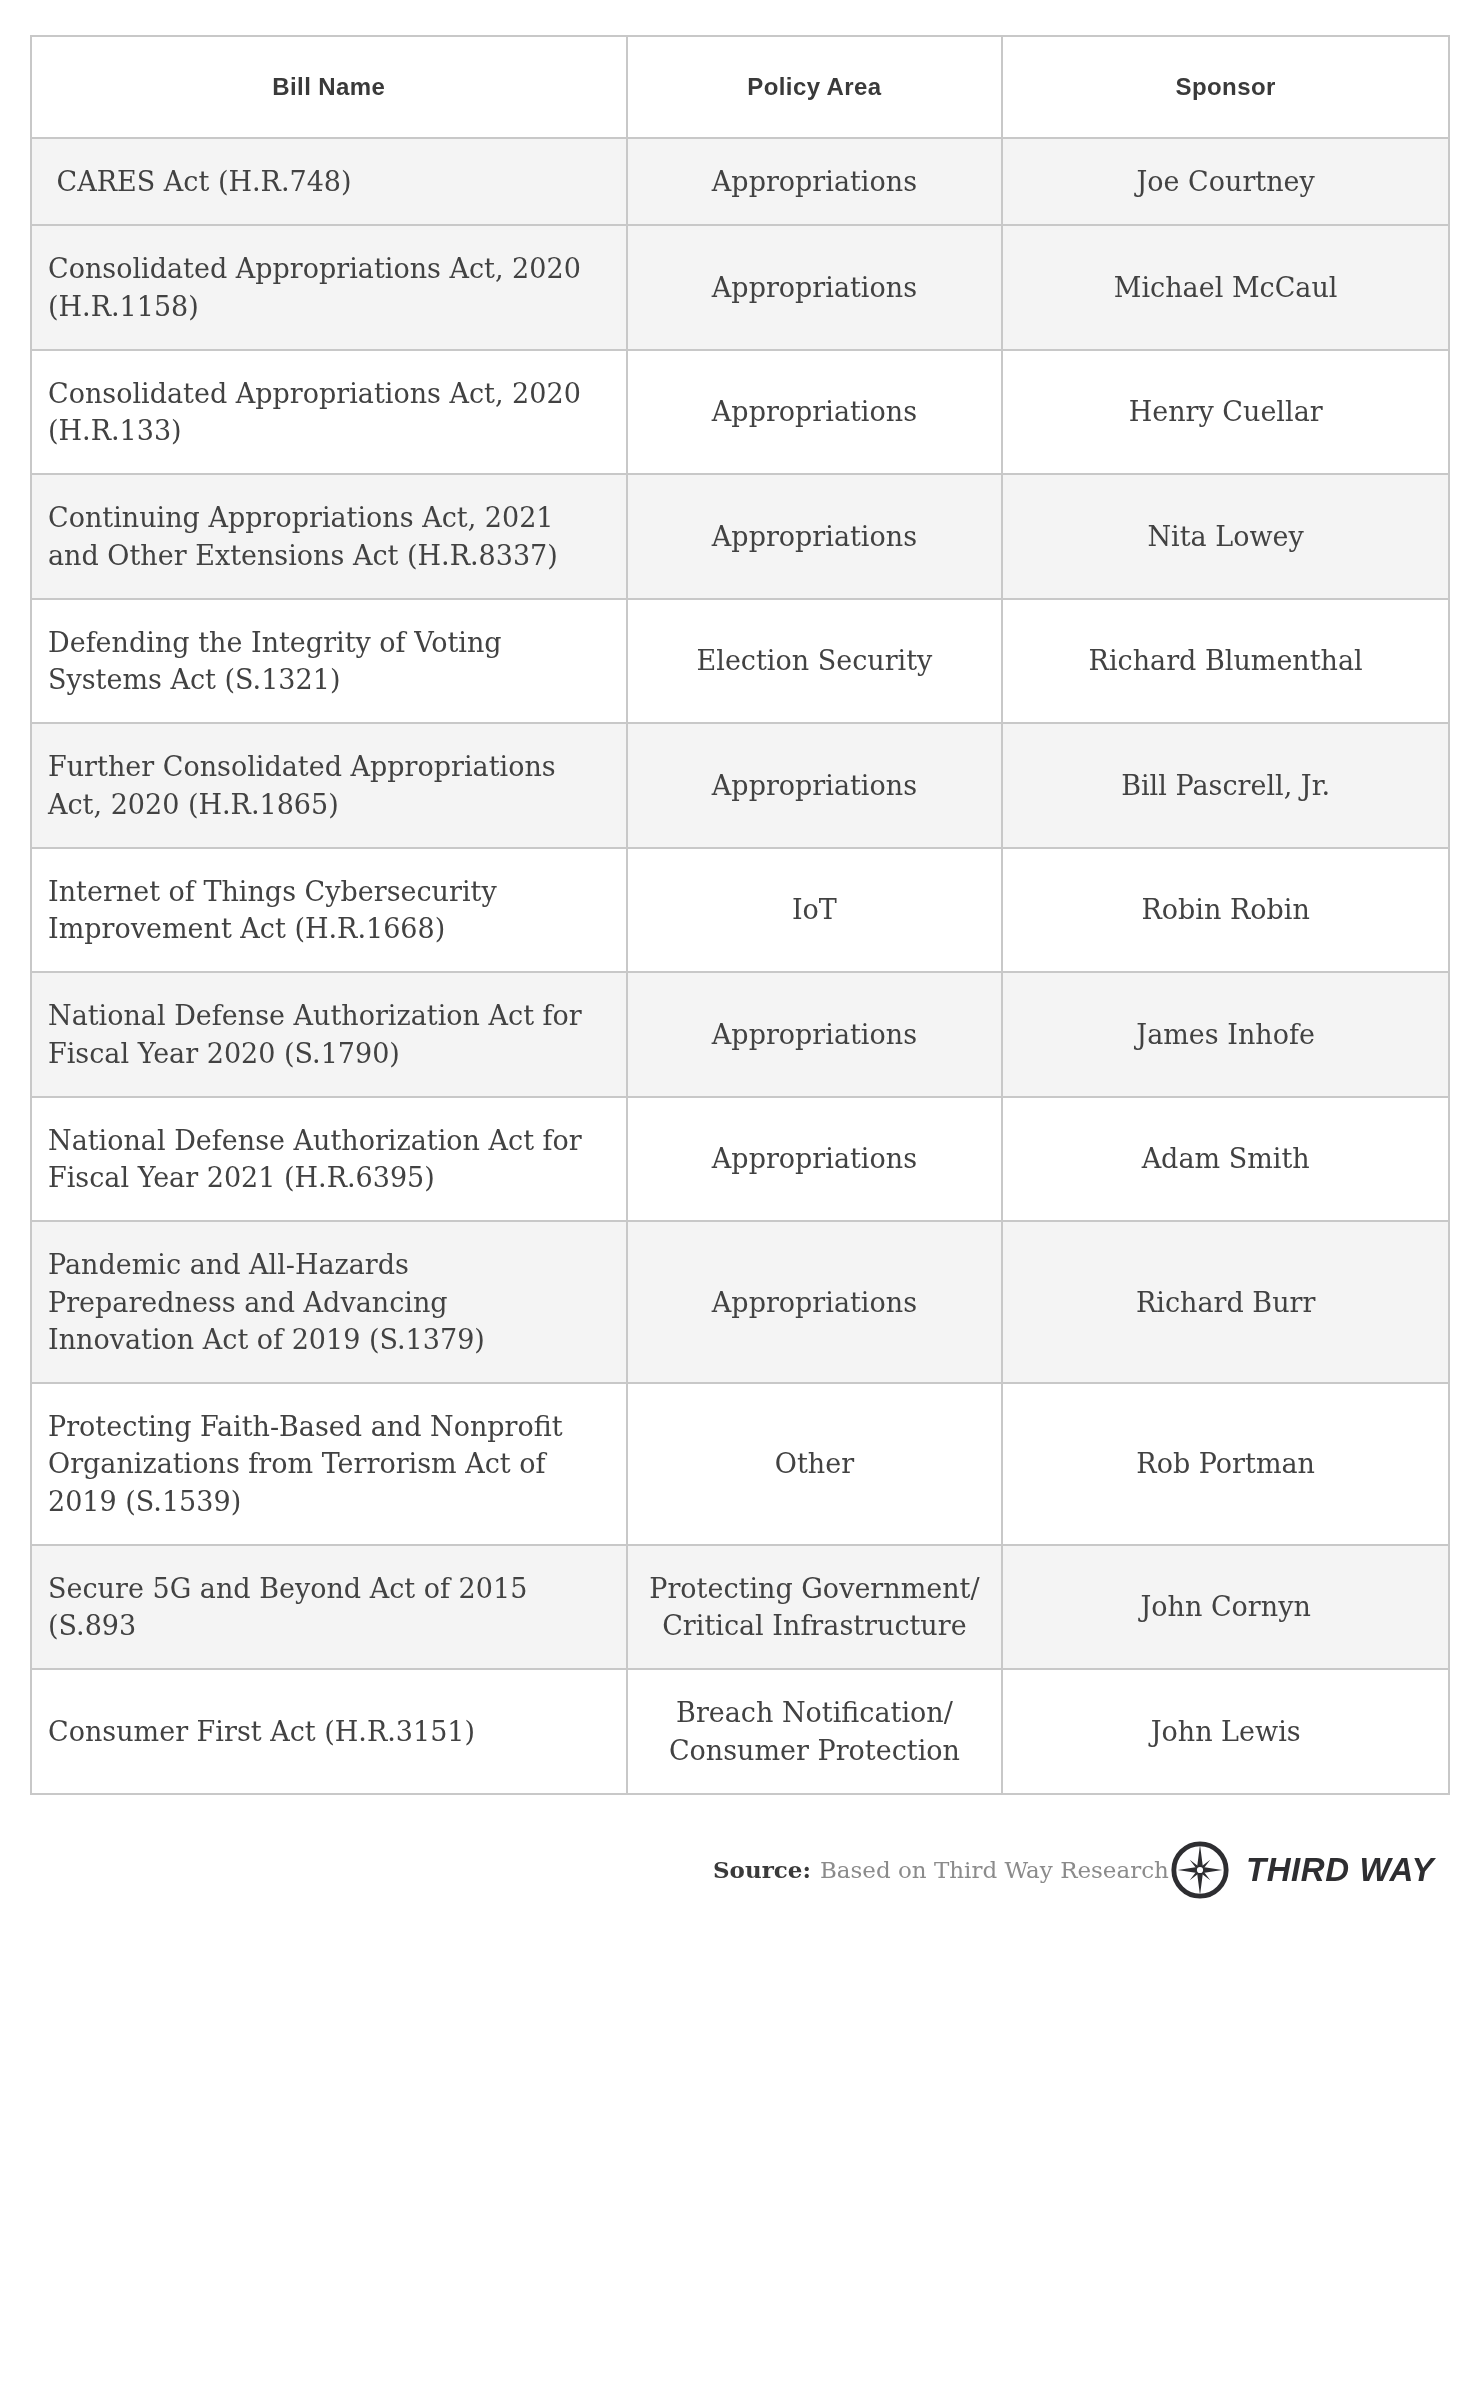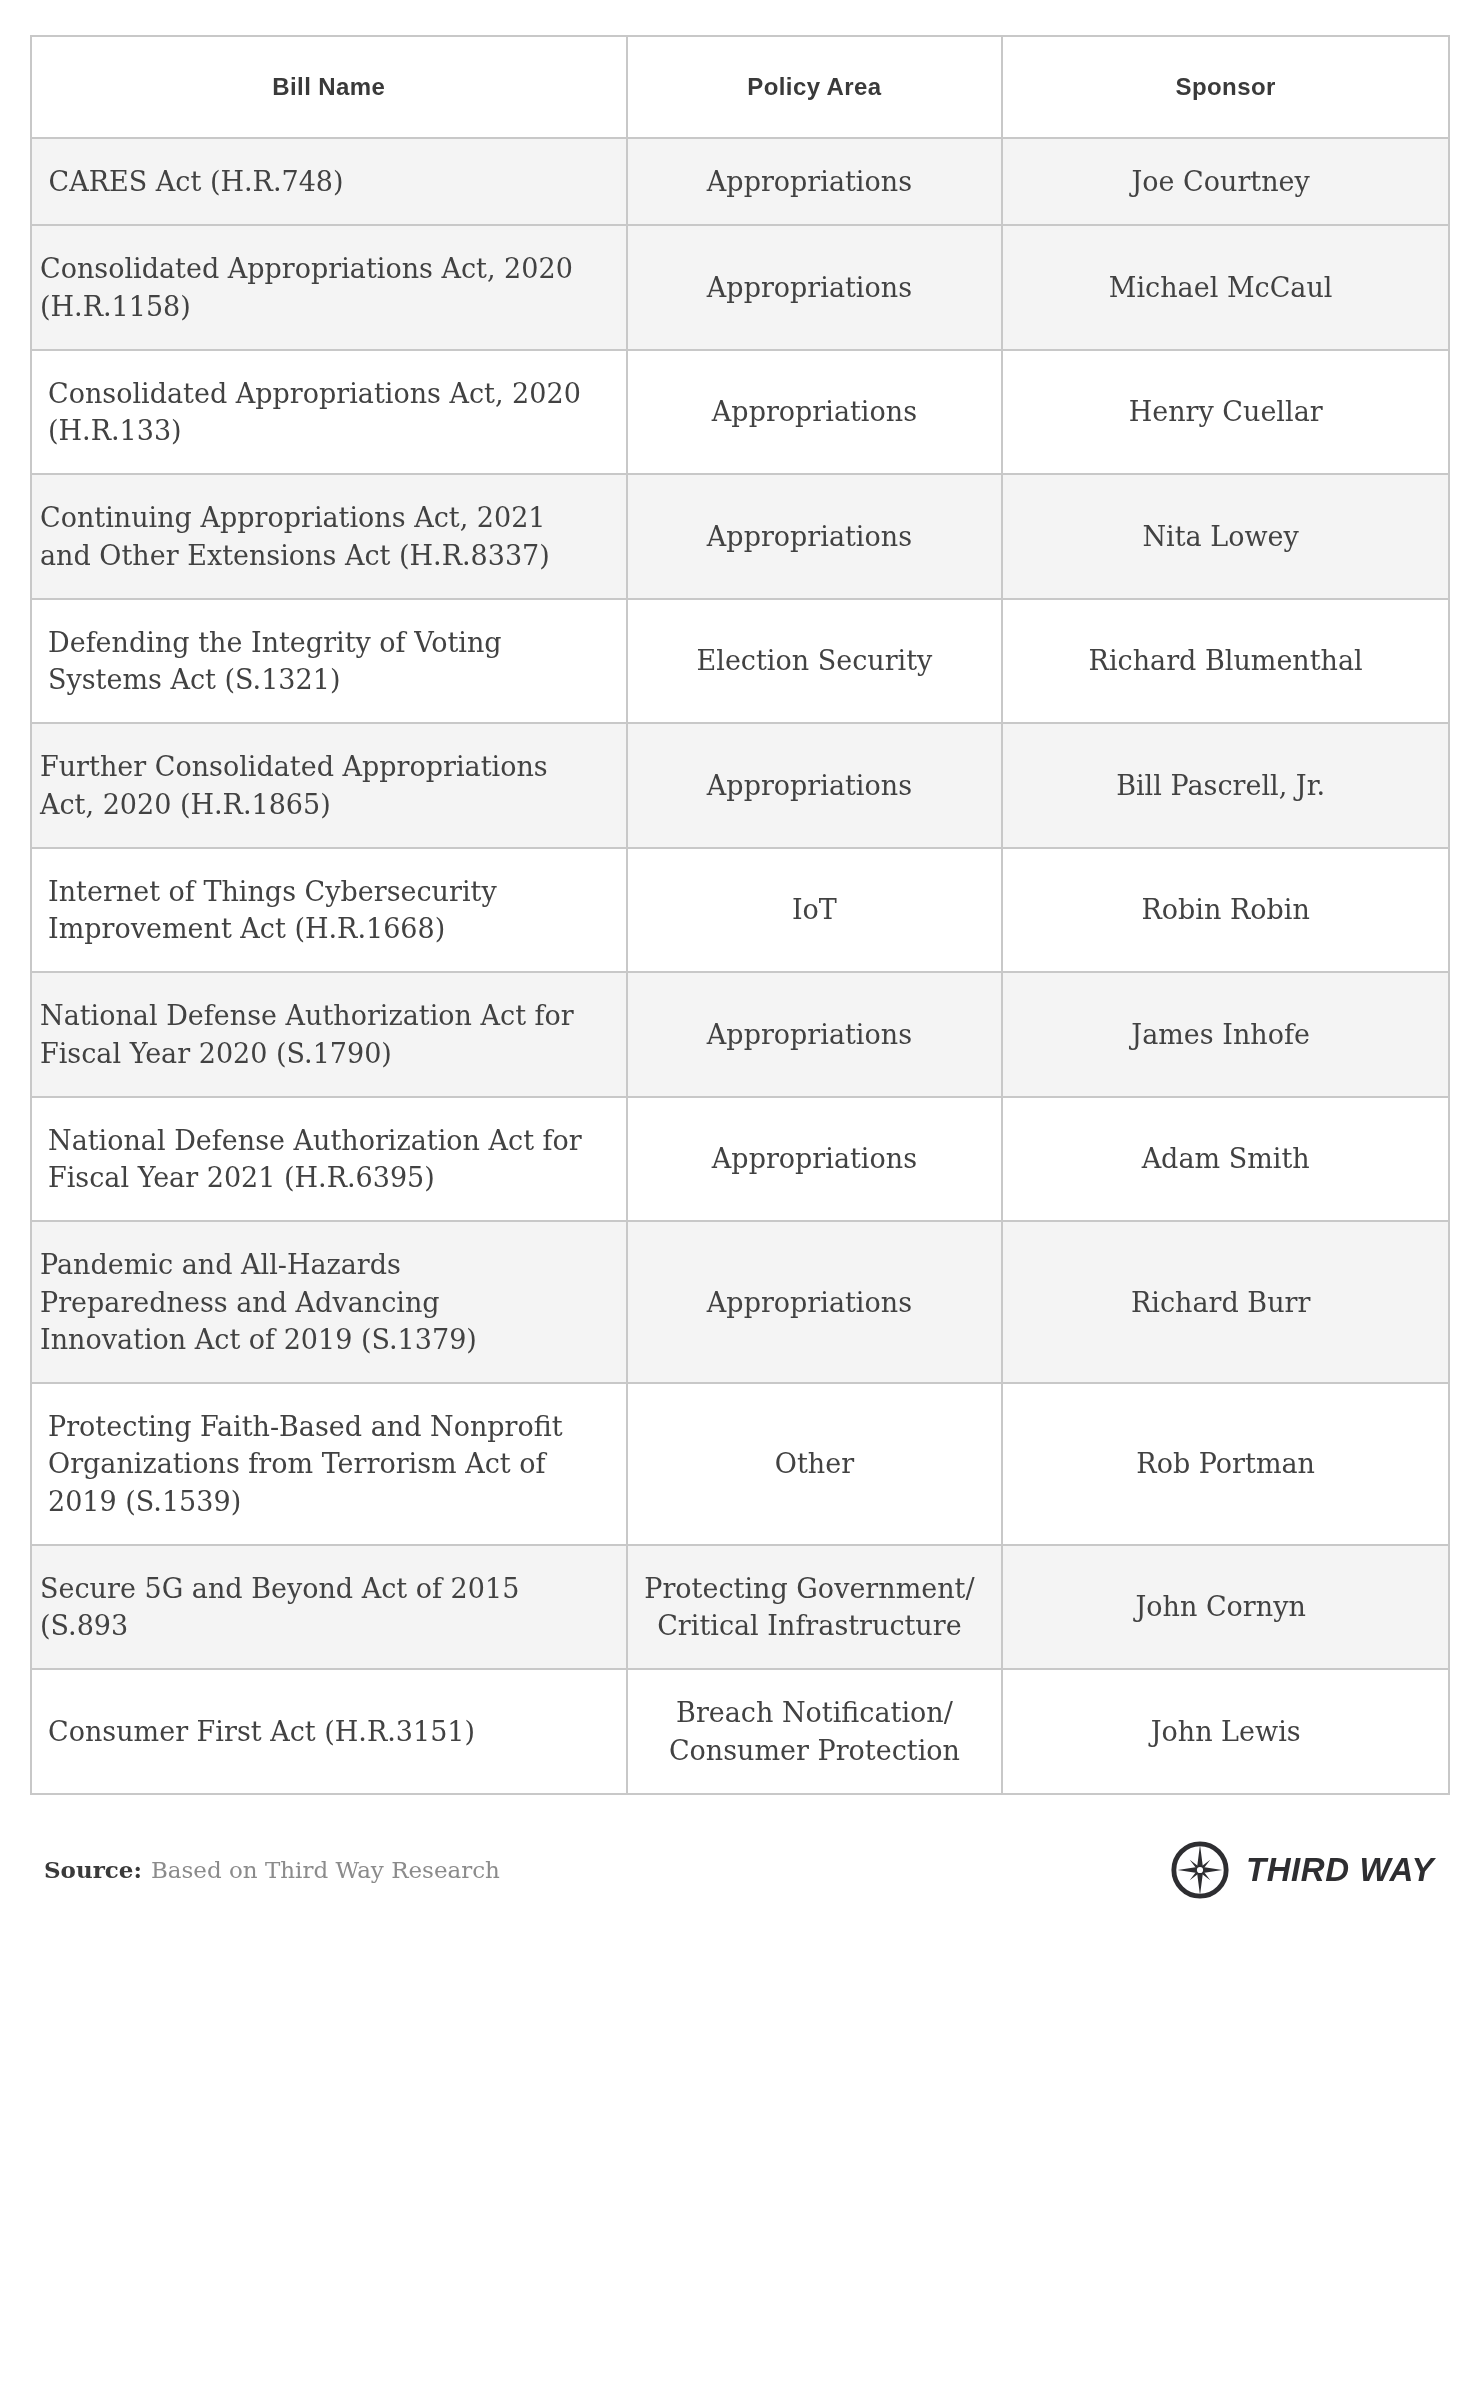--- a/index.html
+++ b/index.html
@@ -35,24 +35,24 @@
     line-height:1.38;
     color:#424242;
     border:2px solid #c8c8c8;
     vertical-align:middle;
     padding:24px 18px;
     background:#ffffff;
     word-wrap:break-word;
   }
   td.bill{text-align:left;padding:24px 42px 24px 16px;}
   td.policy, td.sponsor{text-align:center;}
-  tr.alt td{background:#f4f4f4;padding-left:8px;}
+  tr.alt td{background:#f4f4f4;}
   .footer{
     display:flex;
-    justify-content:space-between;
+    justify-content:flex-end;
     align-items:center;
     margin-top:44px;
     padding:0 16px 0 14px;
   }
   .source{
     font-size:23px;
     color:#8b8b8b;
   }
   .src-label{
     font-weight:700;

